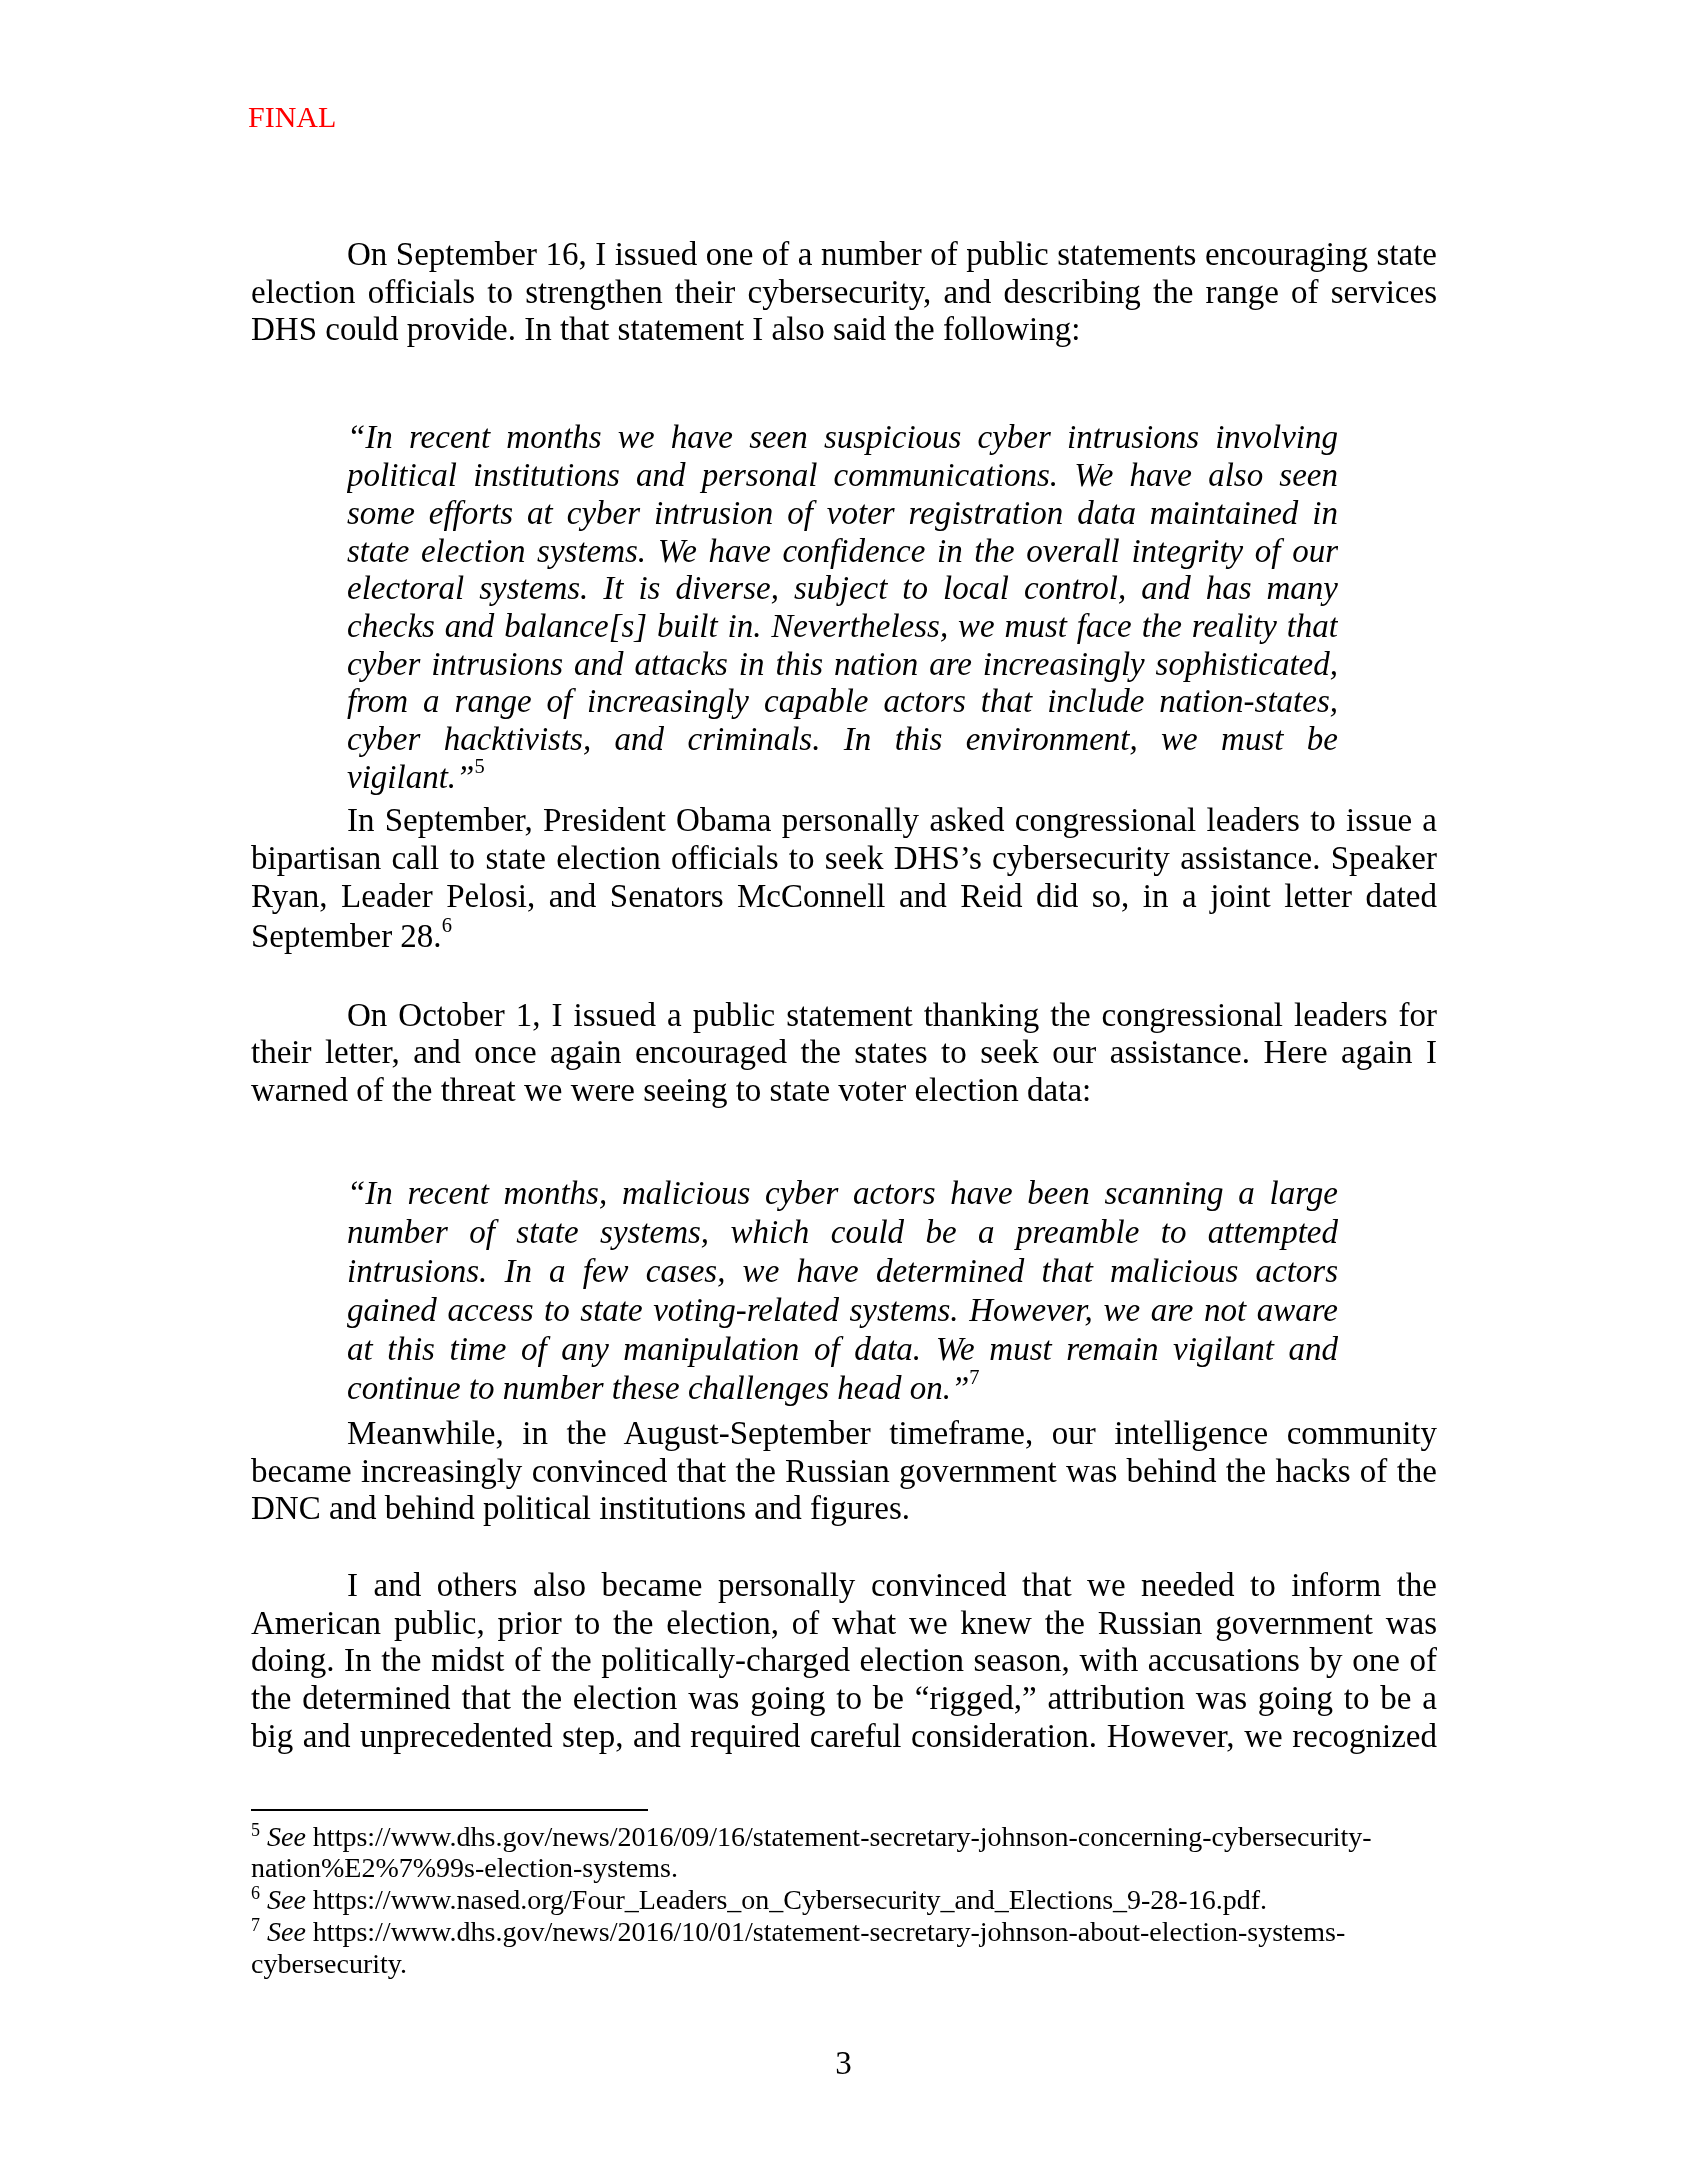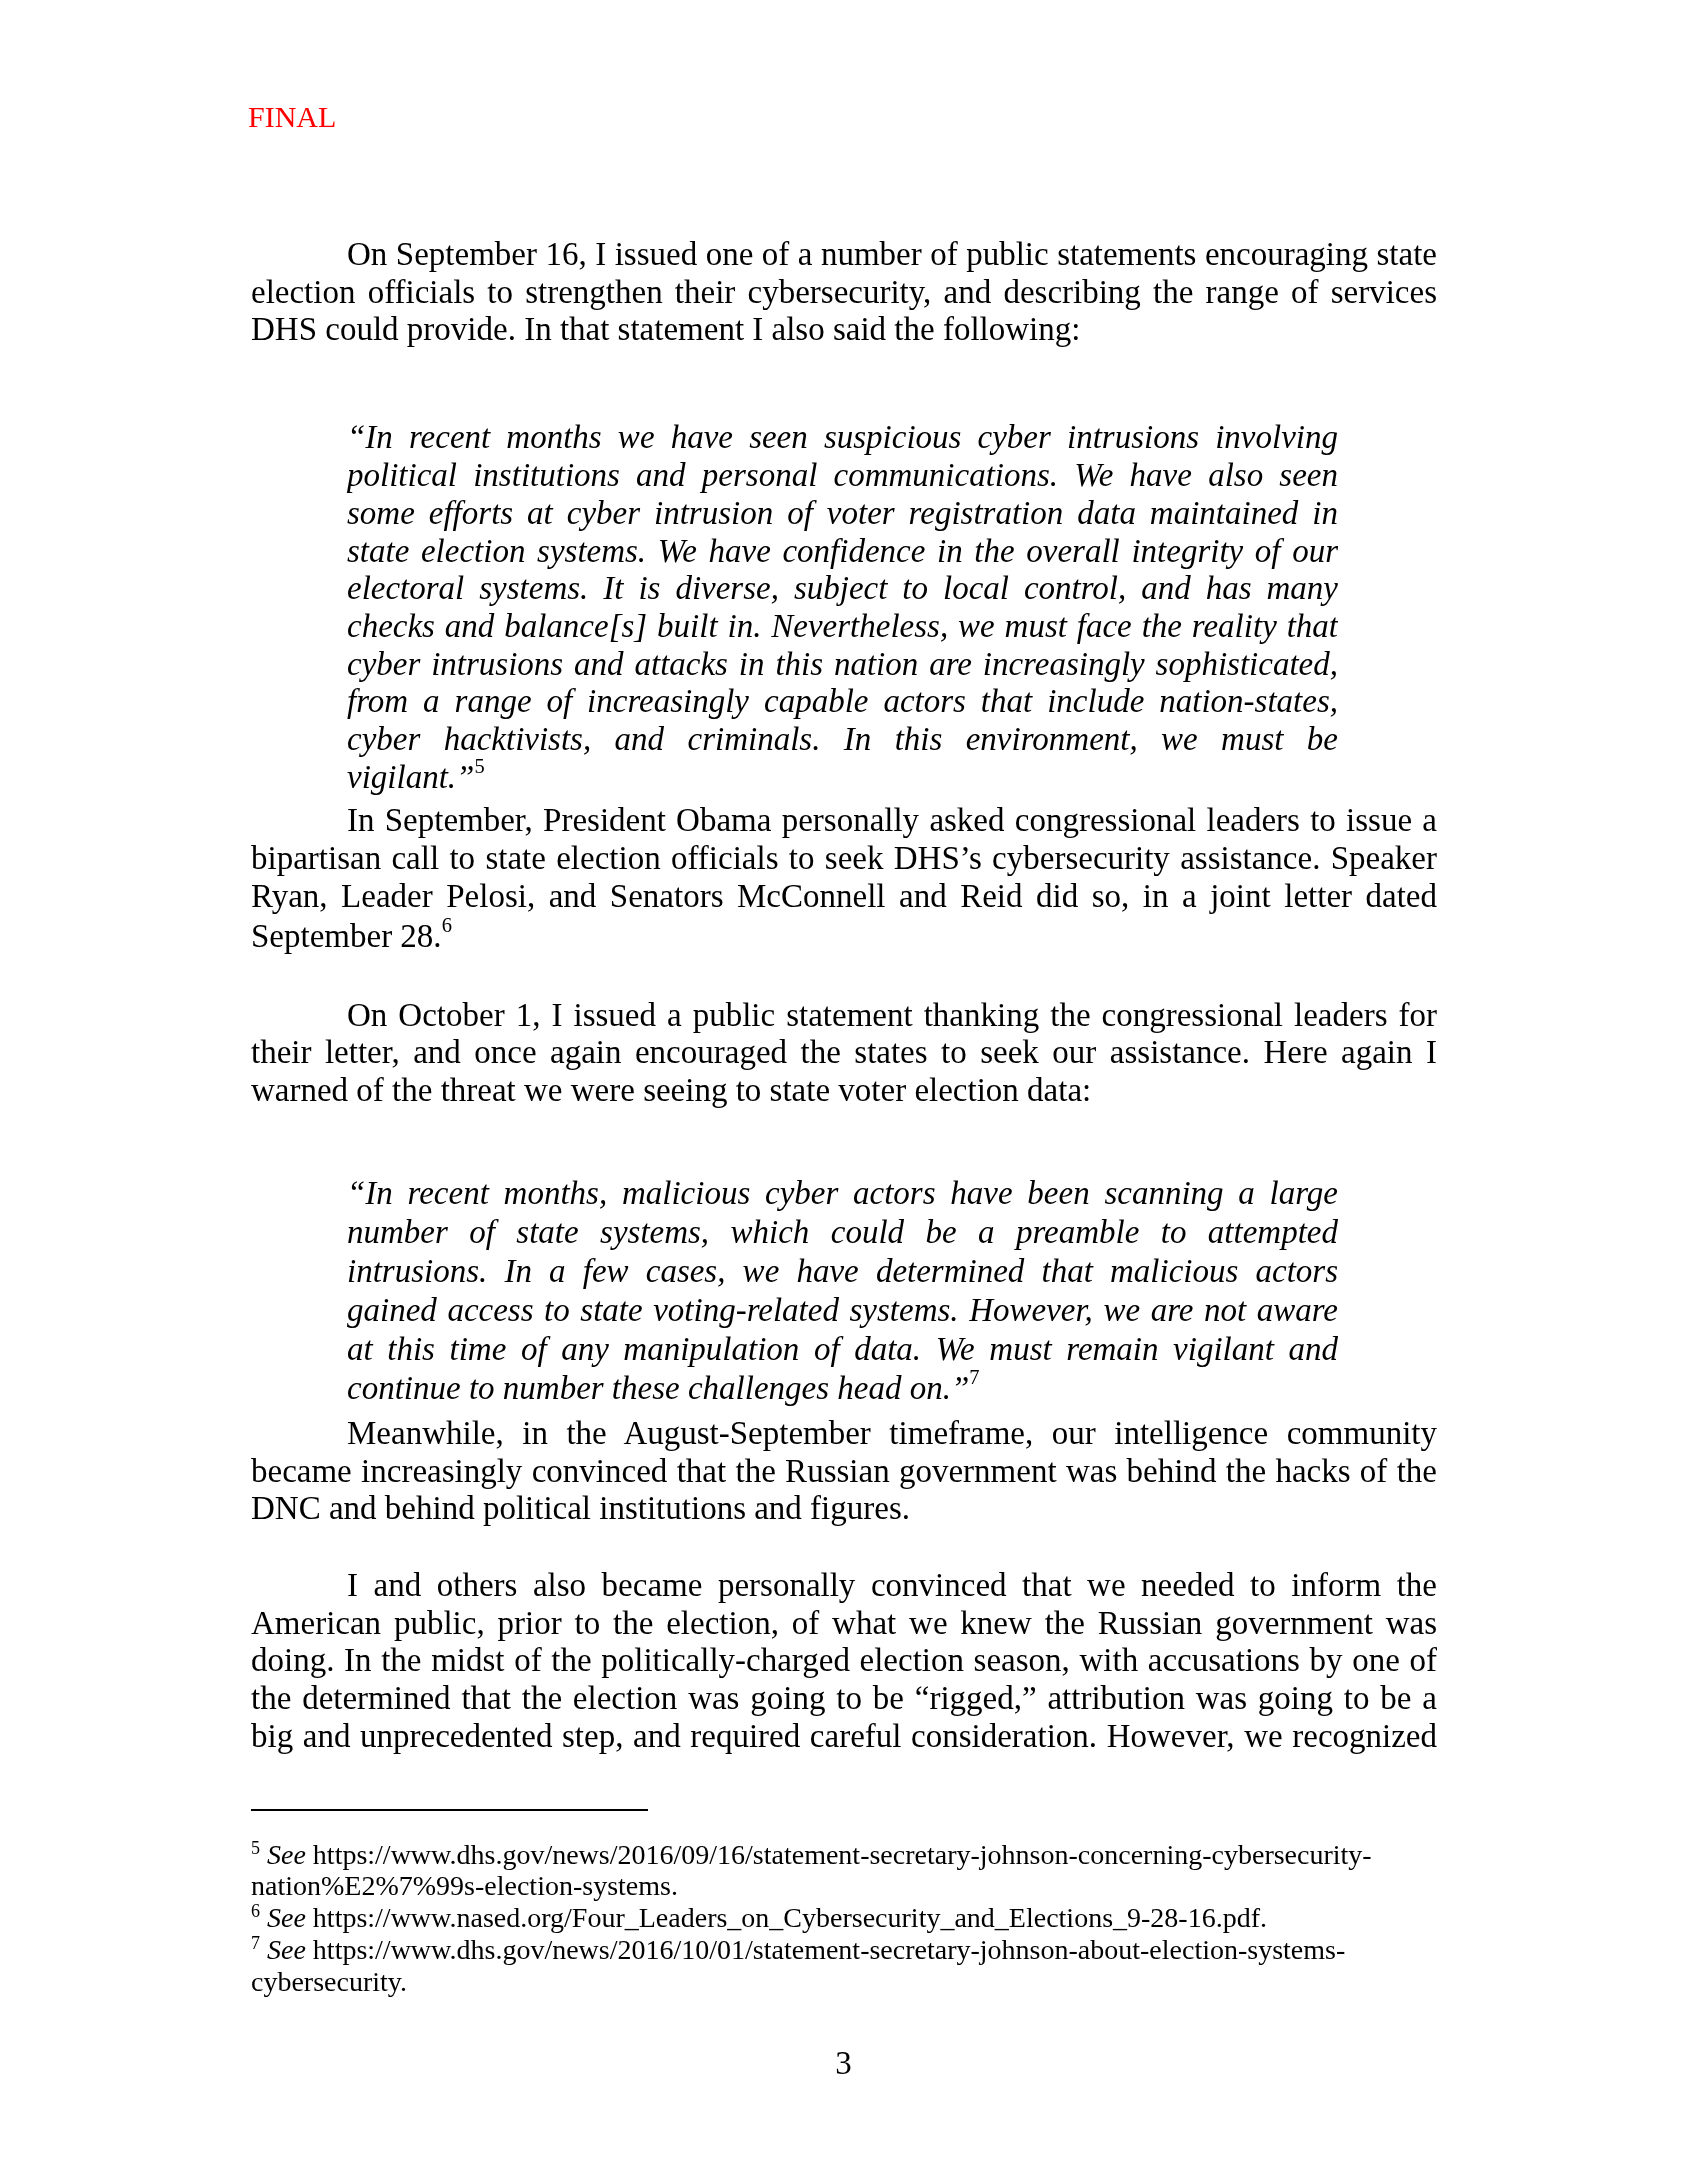--- a/index.html
+++ b/index.html
@@ -7,21 +7,21 @@
          font-family: "Liberation Serif", "DejaVu Serif", serif; color: #000; }
   .page { position: absolute; left: 0; top: 0; width: 1687px; height: 2123px; background: #fff; }
   .final { position: absolute; left: 248px; top: 100px; font-size: 30px; line-height: 34px; color: #ff0000; }
   .line { position: absolute; height: 38px; font-size: 33px; line-height: 38px; white-space: nowrap; }
   .line.just { text-align: justify; text-align-last: justify; white-space: normal; overflow: hidden; }
   .body-line { left: 251px; width: 1186px; }
   .body-line.first { left: 347px; width: 1090px; }
   .quote-line { left: 347px; width: 991px; font-style: italic; margin-top: 32px; }
   sup.fn { font-size: 20.5px; line-height: 0; position: relative; top: -2.6px; vertical-align: super; font-style: normal; }
   .sep { position: absolute; left: 251px; top: 1809px; width: 397px; height: 2px; background: #000; }
-  .fn-line { position: absolute; left: 251px; font-size: 28px; line-height: 32px; white-space: nowrap; margin-top: 18px; }
+  .fn-line { position: absolute; left: 251px; font-size: 28px; line-height: 32px; white-space: nowrap; }
   .fn-line sup { font-size: 18px; line-height: 0; vertical-align: super; }
   .fn-line em { font-style: italic; }
   .pagenum { position: absolute; left: 794px; width: 99px; text-align: center; top: 2044px; font-size: 33px; line-height: 38px; }
 </style>
 </head>
 <body>
 
 <div class="page">
 
   <div class="final">FINAL</div>

